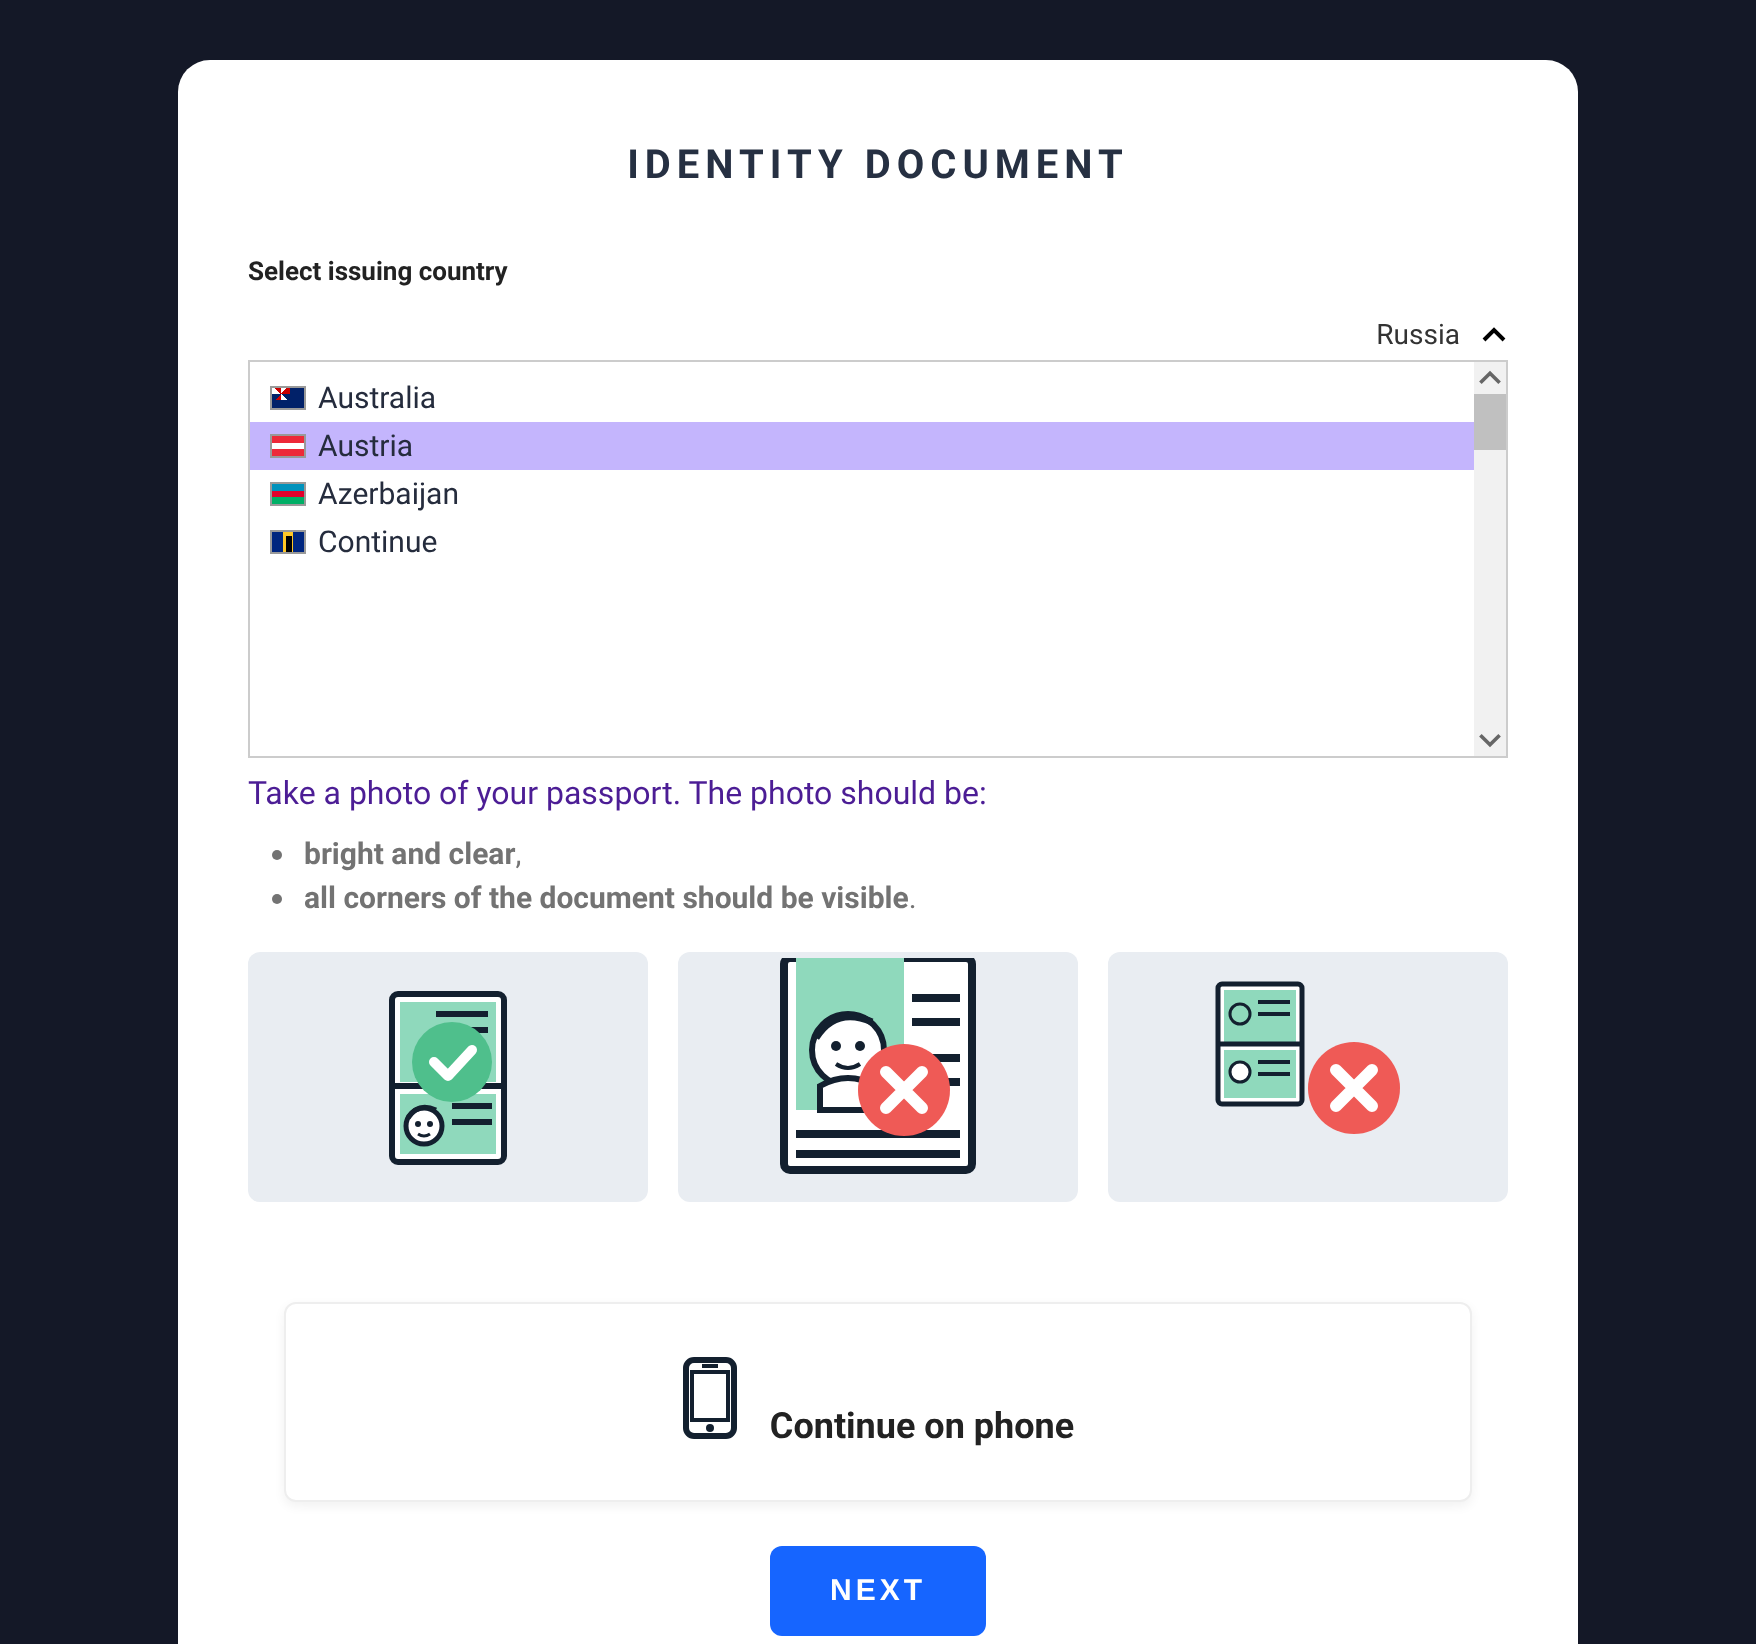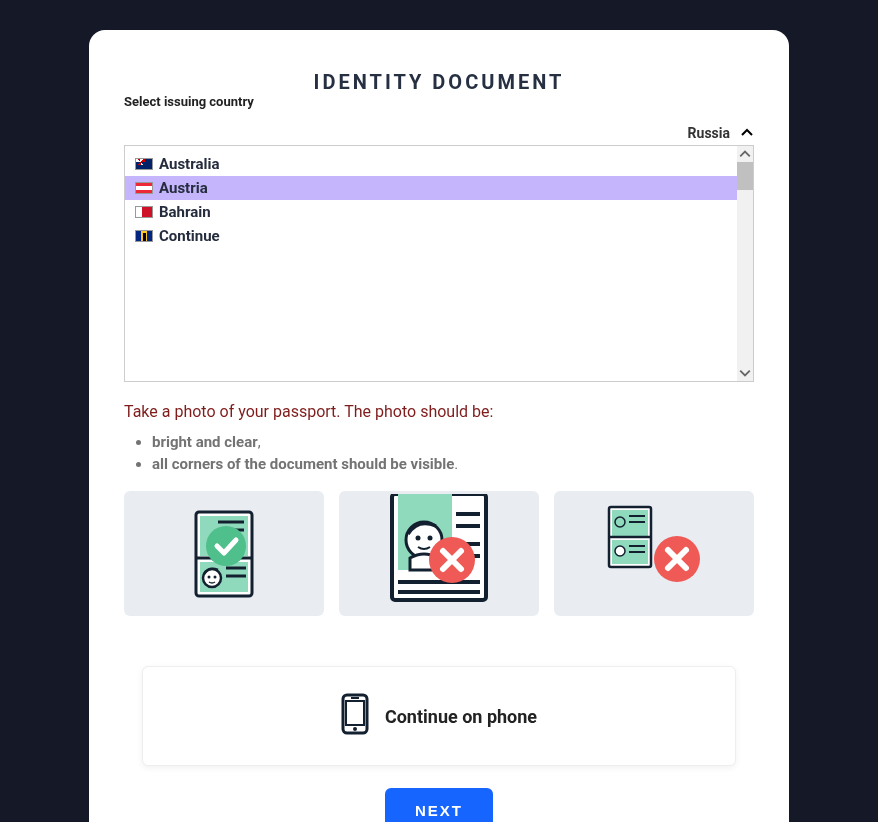--- a/index.html
+++ b/index.html
@@ -18,52 +18,51 @@
     margin: 30px auto 0;
     padding: 40px 35px 35px;
     position: relative;
   }
   .title {
     text-align: center;
     font-size: 20px;
     letter-spacing: 3px;
     font-weight: 700;
     color: #263042;
+    margin-bottom: 35px;
   }
   .label {
     font-size: 13px;
     font-weight: 700;
     color: #222;
     margin-bottom: 12px;
   }
   .select-display {
     position: relative;
     margin-bottom: 0;
   }
   .selected-value {
     text-align: right;
     padding: 4px 24px 4px 4px;
     font-size: 14px;
     color: #333;
-    font-weight: bold;
   }
   .chevron-up {
     position: absolute;
     right: 0;
     top: 4px;
     width: 14px;
     height: 14px;
   }
   .dropdown {
     border: 1px solid #ccc;
     background: #fff;
     position: relative;
-    height: 237px;
+    height: 199px;
     overflow: hidden;
-    font-weight: bold;
   }
   .dropdown-inner {
     position: absolute;
     top: -18px;
     left: 0;
     right: 16px;
   }
   .country-item {
     display: flex;
     align-items: center;
@@ -103,22 +102,22 @@
     right: 2px;
     width: 12px;
     height: 12px;
     display:flex; align-items:center; justify-content:center;
   }
   .scroll-arrow.top { top: 2px; }
   .scroll-arrow.bottom { bottom: 2px; }
 
   .instruction {
     font-size: 16px;
-    color: #7f1d1d;
-    margin-top: 20px;
+    color: #4c1d95;
+    margin-top: 8px;
   }
   .bullets {
     margin: 12px 0 18px 28px;
   }
   .bullets li {
     font-size: 15px;
     font-weight: 700;
     color: #737373;
     margin-bottom: 4px;
   }
@@ -140,21 +139,21 @@
     justify-content: center;
     position: relative;
   }
 
   .continue-phone {
     background: #fff;
     border: 1px solid #eee;
     border-radius: 6px;
     box-shadow: 0 2px 6px rgba(0,0,0,0.06);
     display: flex;
-    align-items: center;
+    align-items: flex-end;
     justify-content: center;
     gap: 16px;
     padding: 26px;
     margin: 0 18px 22px;
     cursor: pointer;
   }
   .continue-phone .txt {
     font-size: 18px;
     font-weight: 700;
     color: #222;
@@ -214,22 +213,22 @@
         </div>
         <div class="country-item">
           <span class="flag australia"></span>
           <span>Australia</span>
         </div>
         <div class="country-item hover">
           <span class="flag austria"></span>
           <span>Austria</span>
         </div>
         <div class="country-item">
-          <span class="flag bahrain"></span>
-          <span>Bahrain</span>
+          <span class="flag azerbaijan"></span>
+          <span>Azerbaijan</span>
         </div>
         <div class="country-item">
           <span class="flag barbados"></span>
           <span>Continue</span>
         </div>
       </div>
     <div class="scrollbar-track">
       <div class="scroll-arrow top">
           <svg viewBox="0 0 10 10">
             <path d="M1 7 L5 3 L9 7" stroke="#666" stroke-width="1.5" fill="none"></path>

